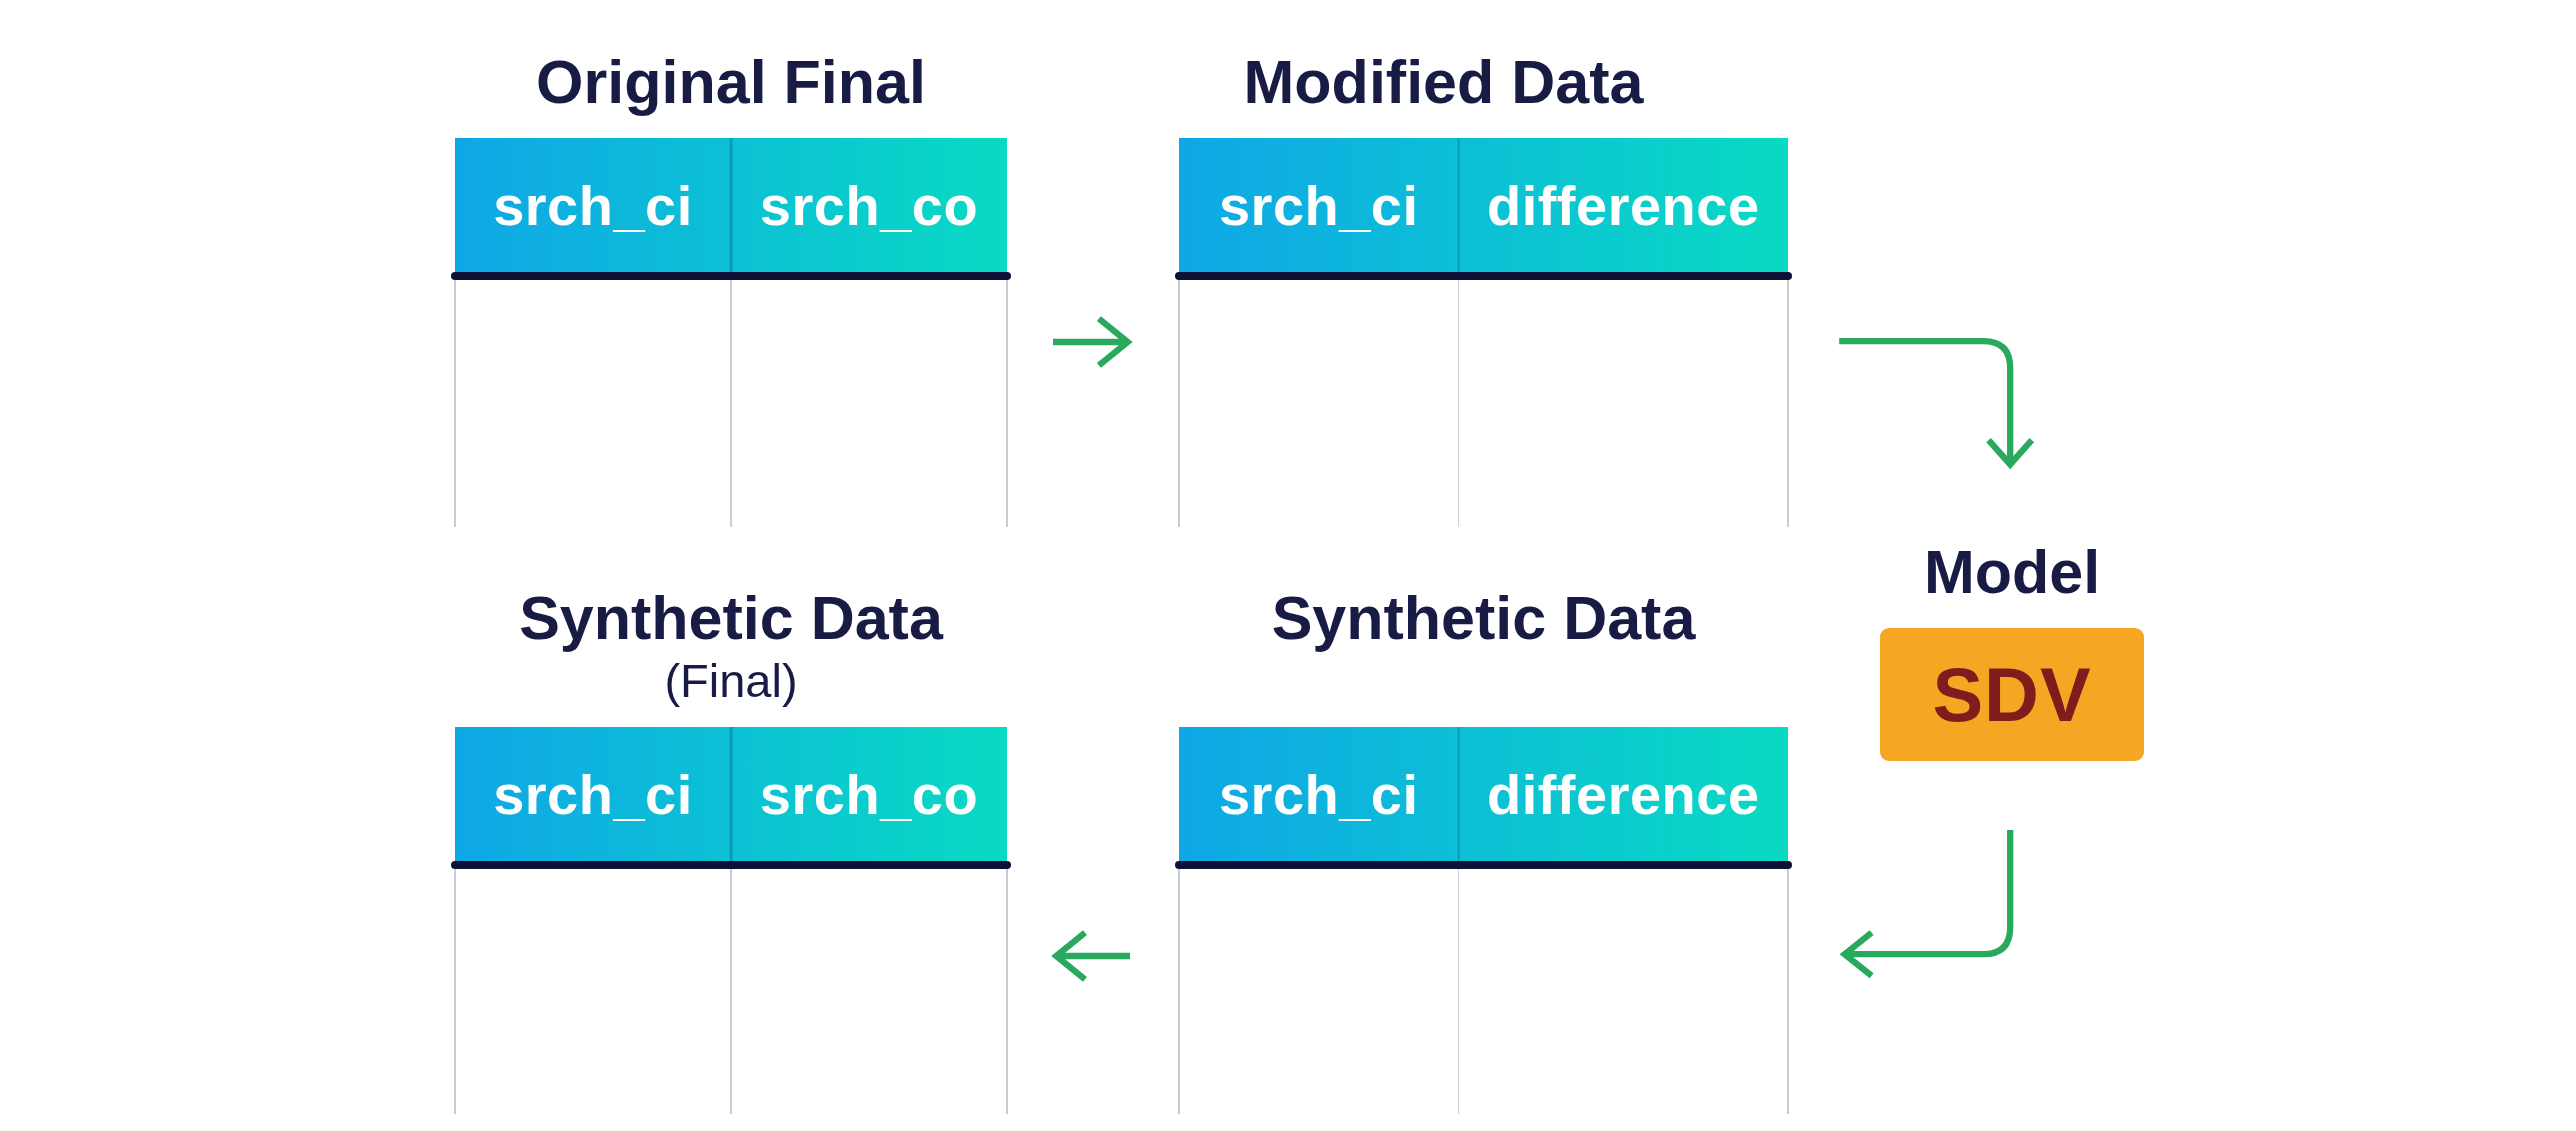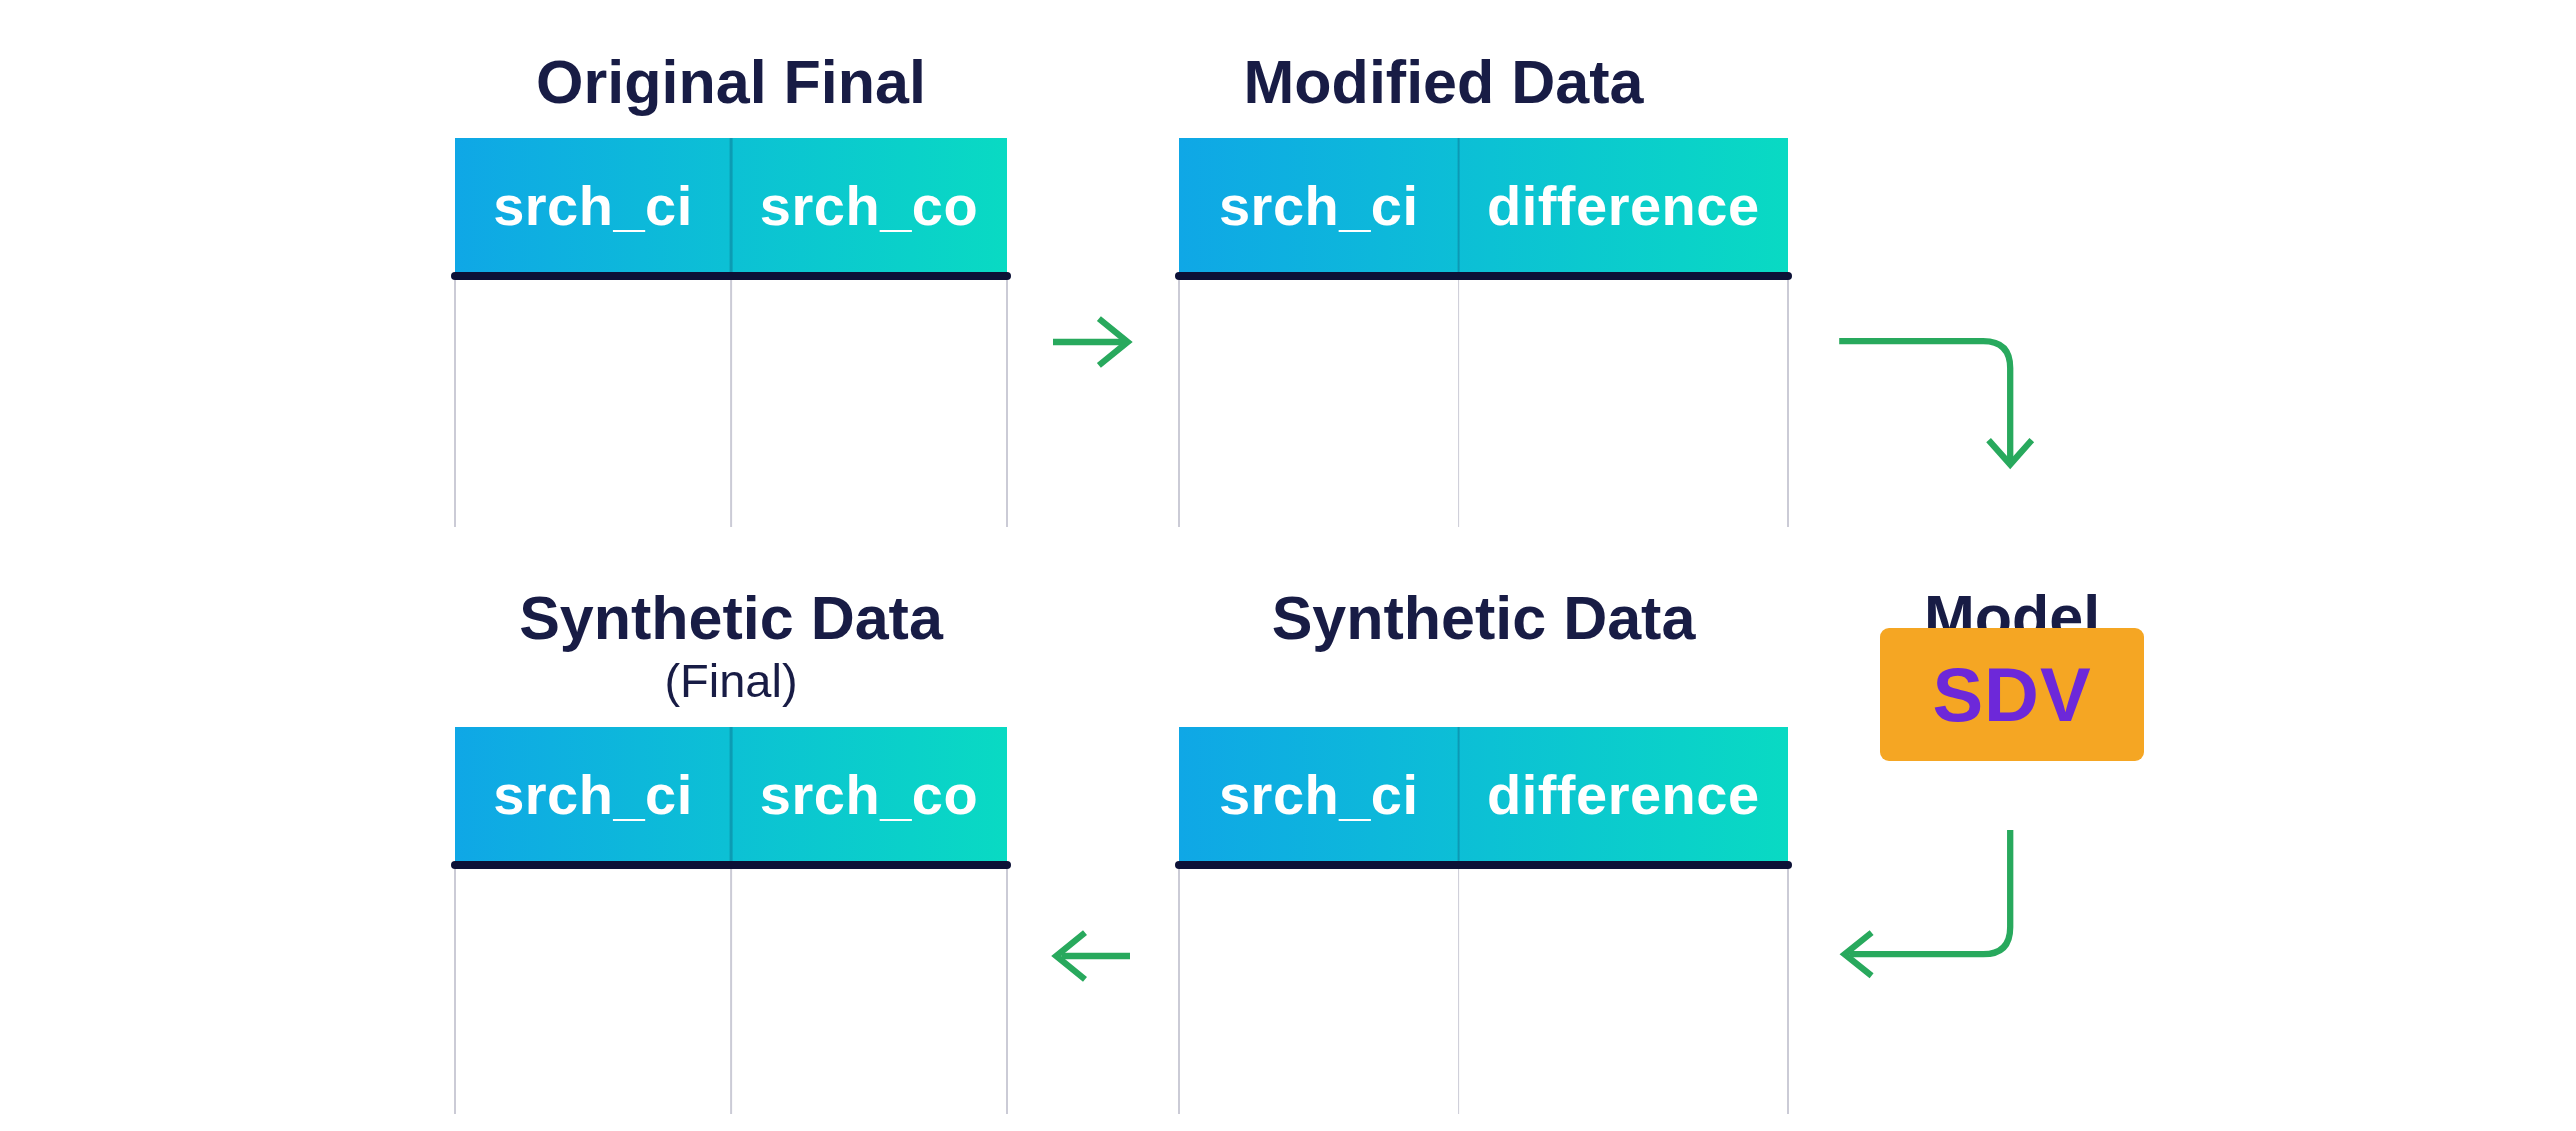--- a/index.html
+++ b/index.html
@@ -54,29 +54,29 @@
   
   .tbl-title{
     position:absolute;text-align:center;color:var(--navy);
     font-weight:bold;font-size:61px;line-height:1;
   }
   .tbl-sub{font-weight:normal;font-size:47px;margin-top:8px;line-height:1;}
   #title-original{left:455px;top:52px;width:552px;}
   #title-modified{left:1139px;top:52px;width:609px;}
   #title-final{left:455px;top:588px;width:552px;}
   #title-raw{left:1179px;top:588px;width:609px;}
-  #model-label{left:1880px;top:542px;width:264px;margin-top:45px;}
+  #model-label{left:1880px;top:542px;width:264px;}
 
   
   #sdv-box{
     position:absolute;left:1880px;top:628px;width:264px;height:133px;
     background:var(--orange);border-radius:9px;
     display:flex;align-items:center;justify-content:center;
   }
-  #sdv-box .sdv-text{color:#6d28d9;font-weight:bold;font-size:76px;letter-spacing:0.9px;}
+  #sdv-box .sdv-text{color:#7f1d1d;font-weight:bold;font-size:76px;letter-spacing:0.9px;}
 
   
   .arrow{position:absolute;color:var(--green);}
   #arrow-right{left:1044px;top:306px;}
   #arrow-left{left:1049px;top:920px;}
   #arrow-curve-down{left:1832px;top:333px;}
   #arrow-curve-left{left:1832px;top:821px;}
   .arrow svg{display:block;}
 </style>
 </head>

